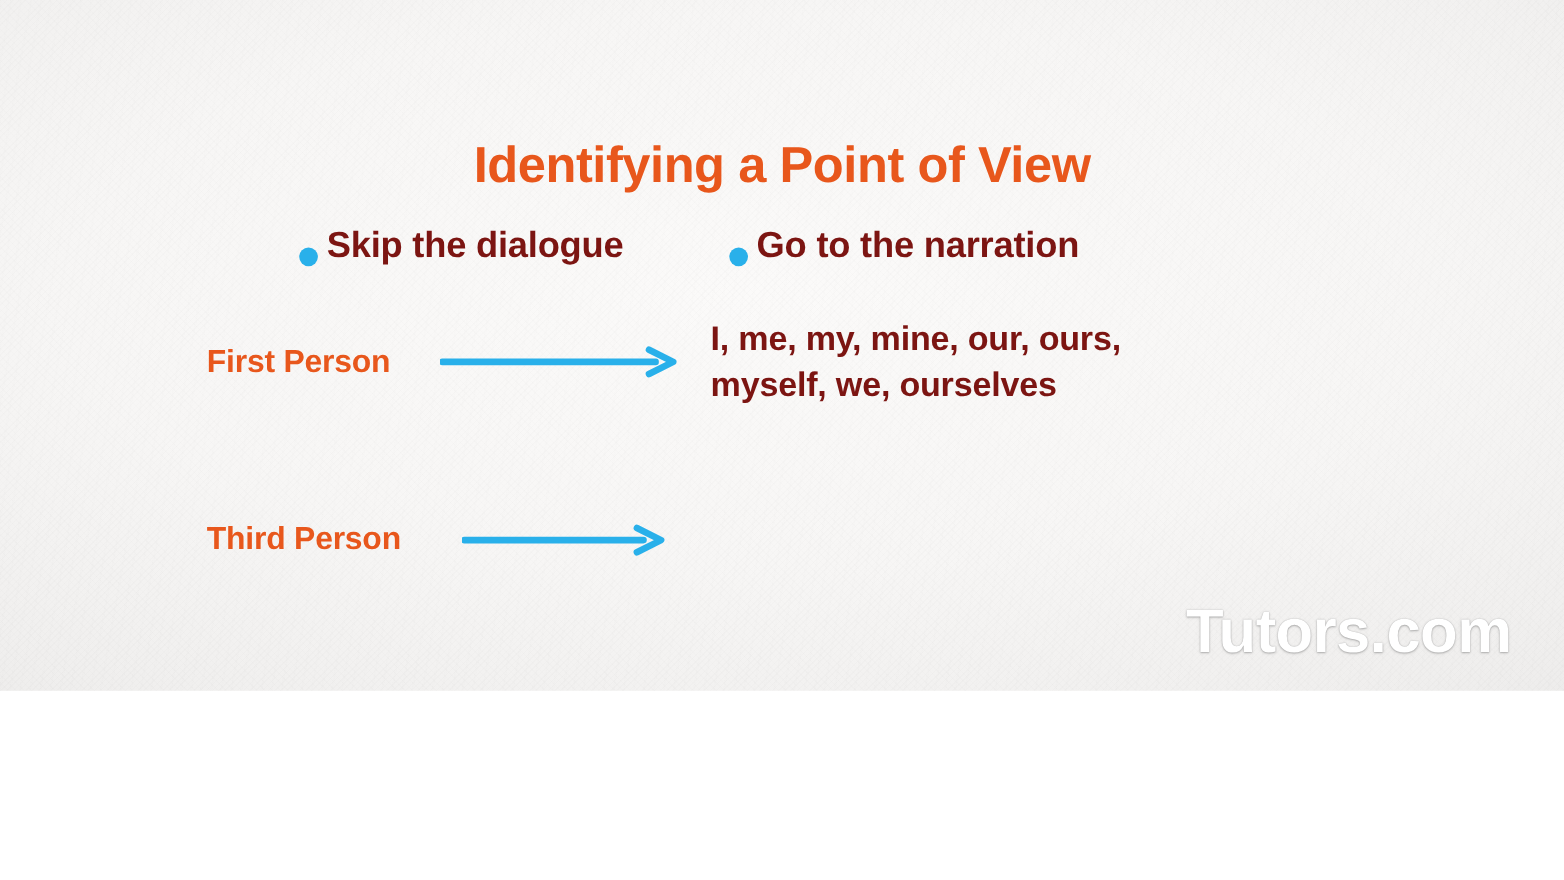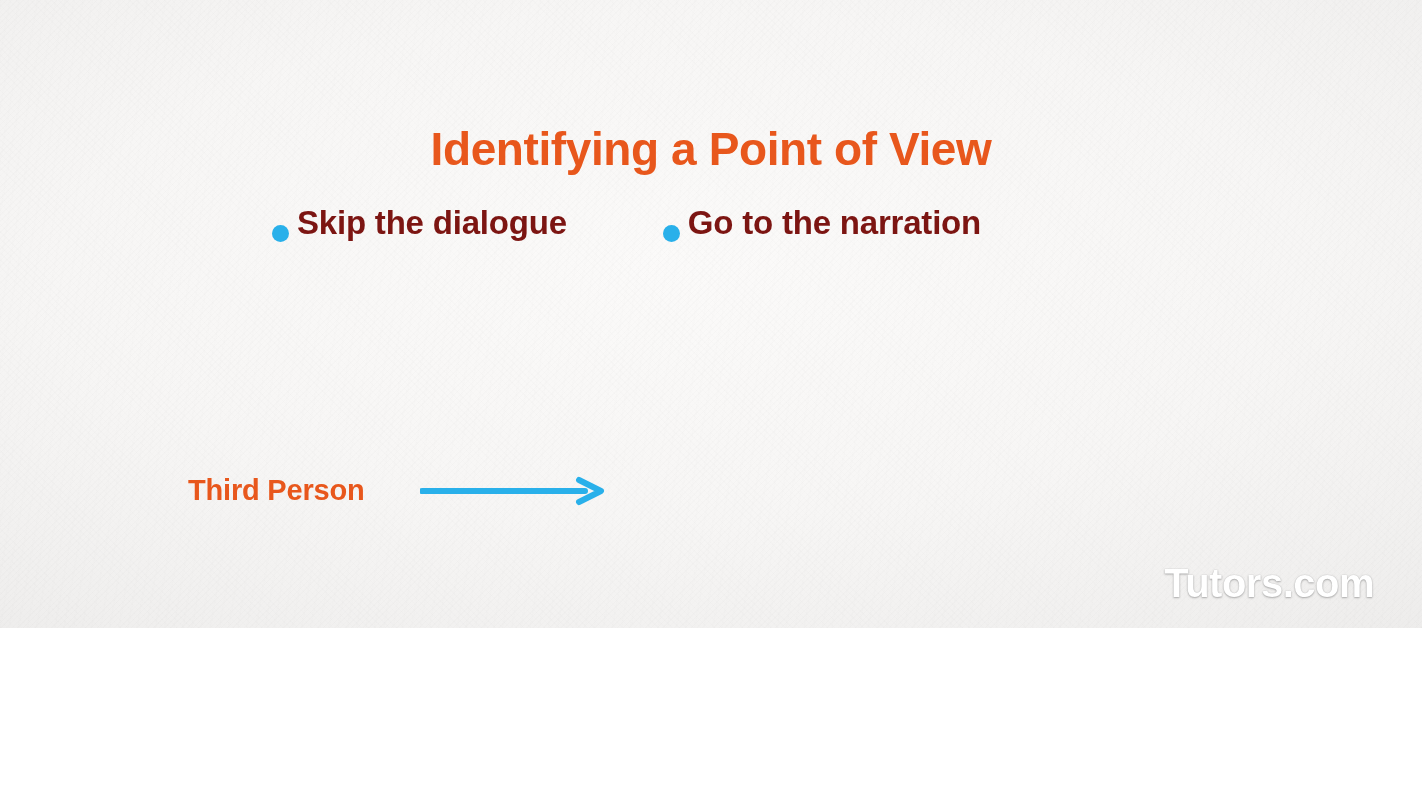--- a/index.html
+++ b/index.html
@@ -137,21 +137,21 @@
 
   #row-first  .row-label { width: 212px; }
   #row-second .row-label { width: 290px; }
   #row-third  .row-label { width: 232px; }
 
   
   #watermark {
     position: absolute;
     right: 48px;
     bottom: 22px;
-    font-size: 40px;
+    font-size: 56px;
     font-weight: bold;
     color: #ffffff;
     letter-spacing: -0.5px;
     text-shadow:
       0 1px 2px rgba(120,120,120,0.55),
       0 0 1px rgba(130,130,130,0.6);
     white-space: nowrap;
   }
 </style>
 </head>
@@ -170,20 +170,33 @@
       <span class="bullet-text">Skip the dialogue</span>
     </div>
 
     <div class="bullet-item">
       <span class="bullet-dot"></span>
       <span class="bullet-text">Go to the narration</span>
     </div>
 
   </div>
 
+  <div class="row" id="row-first">
+    <span class="row-label">First Person</span>
+    <span class="arrow-wrap">
+      <svg class="arrow" width="216" height="30" viewBox="0 0 216 30">
+        <line x1="2" y1="15" x2="196" y2="15" stroke="#29b0ea" stroke-width="6" stroke-linecap="round"></line>
+        <polyline points="190,4 212,15 190,26" fill="none" stroke="#29b0ea" stroke-width="6" stroke-linecap="round" stroke-linejoin="round"></polyline>
+      </svg>
+    </span>
+    <span class="words-wrap">
+      <span class="row-words">I, me, my, mine, our, ours,
+myself, we, ourselves</span>
+    </span>
+  </div>
 
 
   <div class="row" id="row-third">
     <span class="row-label">Third Person</span>
     <span class="arrow-wrap">
       <svg class="arrow" width="185" height="30" viewBox="0 0 185 30">
         <line x1="2" y1="15" x2="165" y2="15" stroke="#29b0ea" stroke-width="6" stroke-linecap="round"></line>
         <polyline points="159,4 181,15 159,26" fill="none" stroke="#29b0ea" stroke-width="6" stroke-linecap="round" stroke-linejoin="round"></polyline>
       </svg>
     </span>

